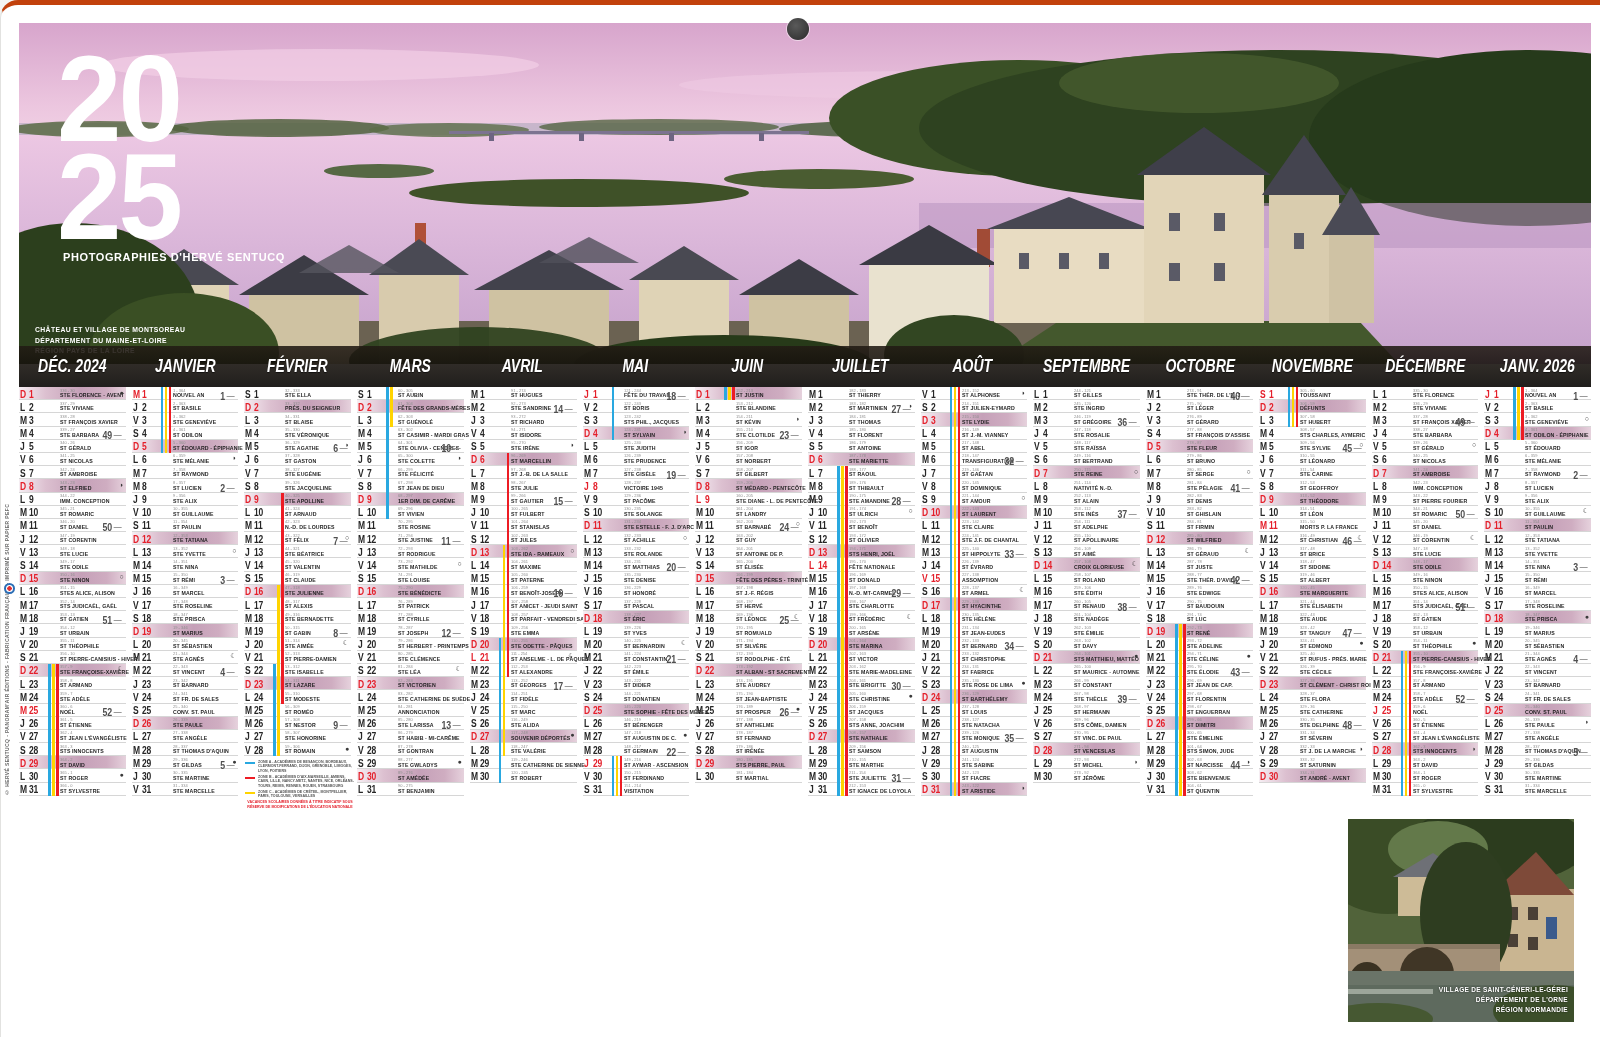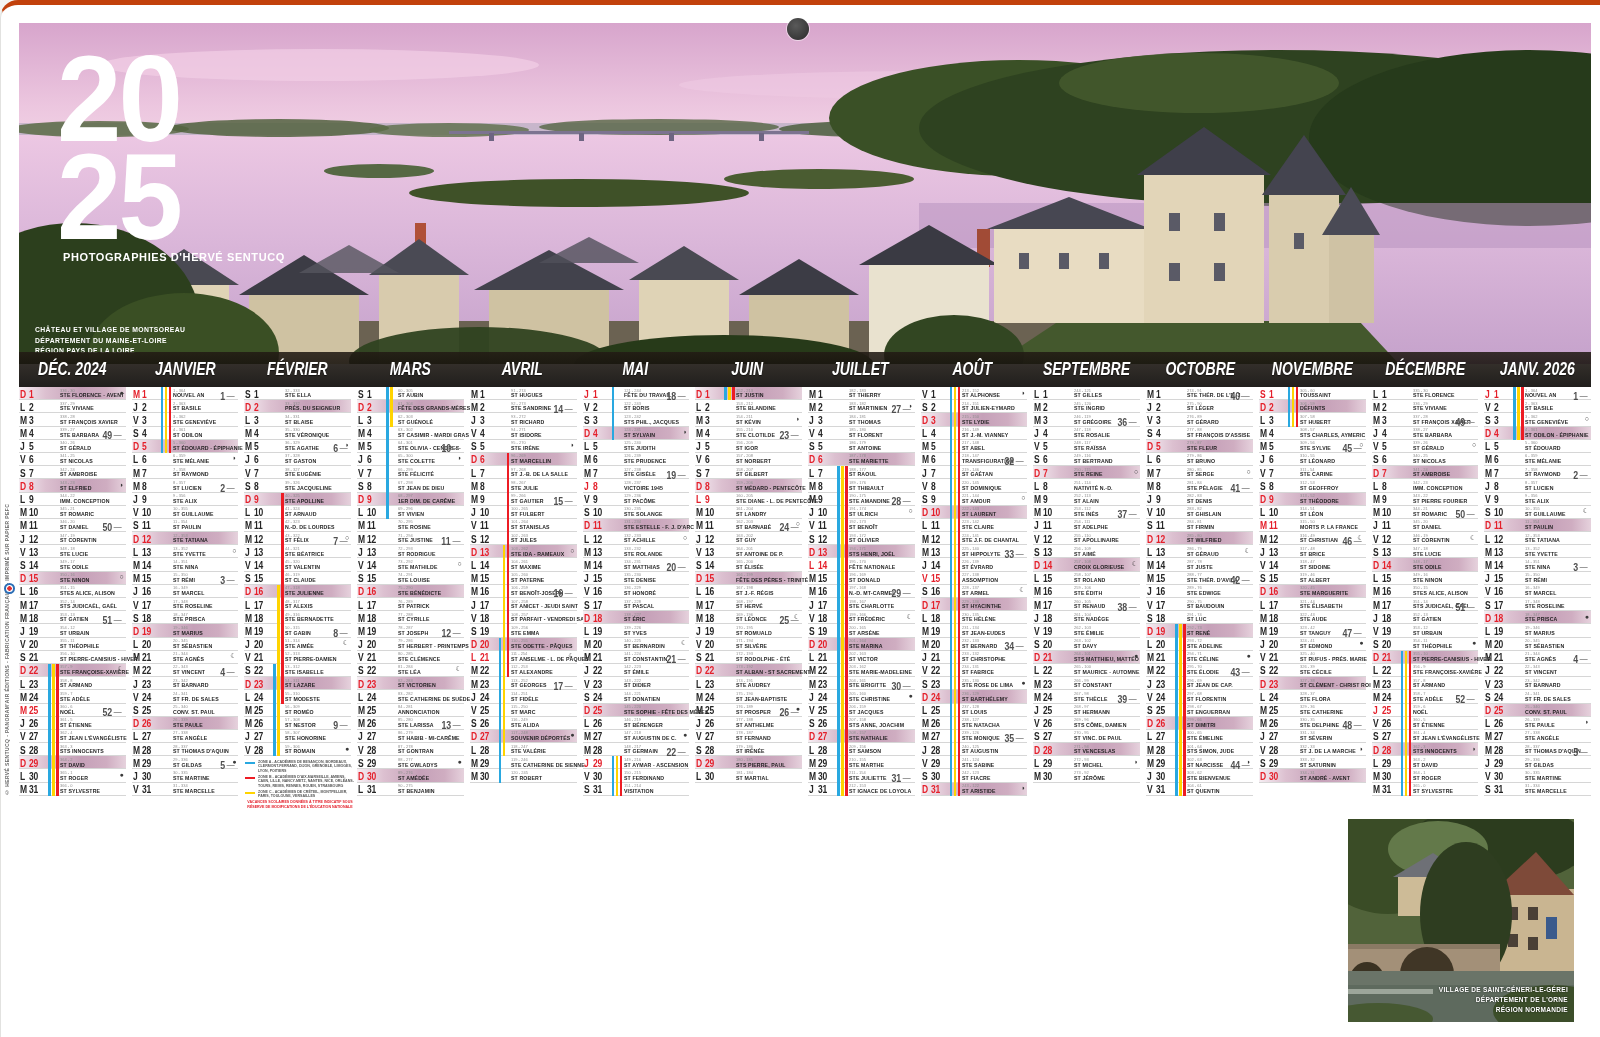--- a/index.html
+++ b/index.html
@@ -10,21 +10,21 @@
   
   .photo{position:absolute;left:18px;top:18px;width:1572px;height:364px;overflow:hidden;}
   .photo svg{position:absolute;inset:0;display:block;}
   .year{position:absolute;left:38px;top:28px;color:#fff;font-weight:800;
         font-size:122px;line-height:.8;letter-spacing:-3px;transform:scaleX(.95);
         transform-origin:left top;}
   .credit{position:absolute;left:44px;top:228px;color:#fff;font-weight:bold;font-size:11px;
           letter-spacing:.6px;}
   .photocap{position:absolute;left:16px;bottom:30px;color:#fff;font-weight:bold;font-size:6.8px;
             line-height:1.55;letter-spacing:.4px;}
-  .mheader{position:absolute;left:0;right:0;bottom:0;height:35px;
+  .mheader{position:absolute;left:0;right:0;bottom:0;height:41px;
            background:linear-gradient(180deg,rgba(34,27,20,.88),rgba(8,6,4,.9));
            display:grid;grid-template-columns:repeat(14,1fr);column-gap:6px;}
   .mh{display:flex;align-items:center;justify-content:center;color:#fff;font-weight:800;
       font-style:italic;font-size:17.5px;white-space:nowrap;transform:scaleX(.8);
       text-shadow:0 1px 1px rgba(0,0,0,.6);}
   .hole{position:absolute;left:786px;top:13px;width:22px;height:22px;border-radius:50%;
         background:radial-gradient(circle at 40% 35%,#5a5a5a,#383838 70%);
         box-shadow:0 0 0 1px rgba(255,255,255,.5);}
   
   .cal{position:absolute;left:18px;top:382px;width:1572px;display:grid;

